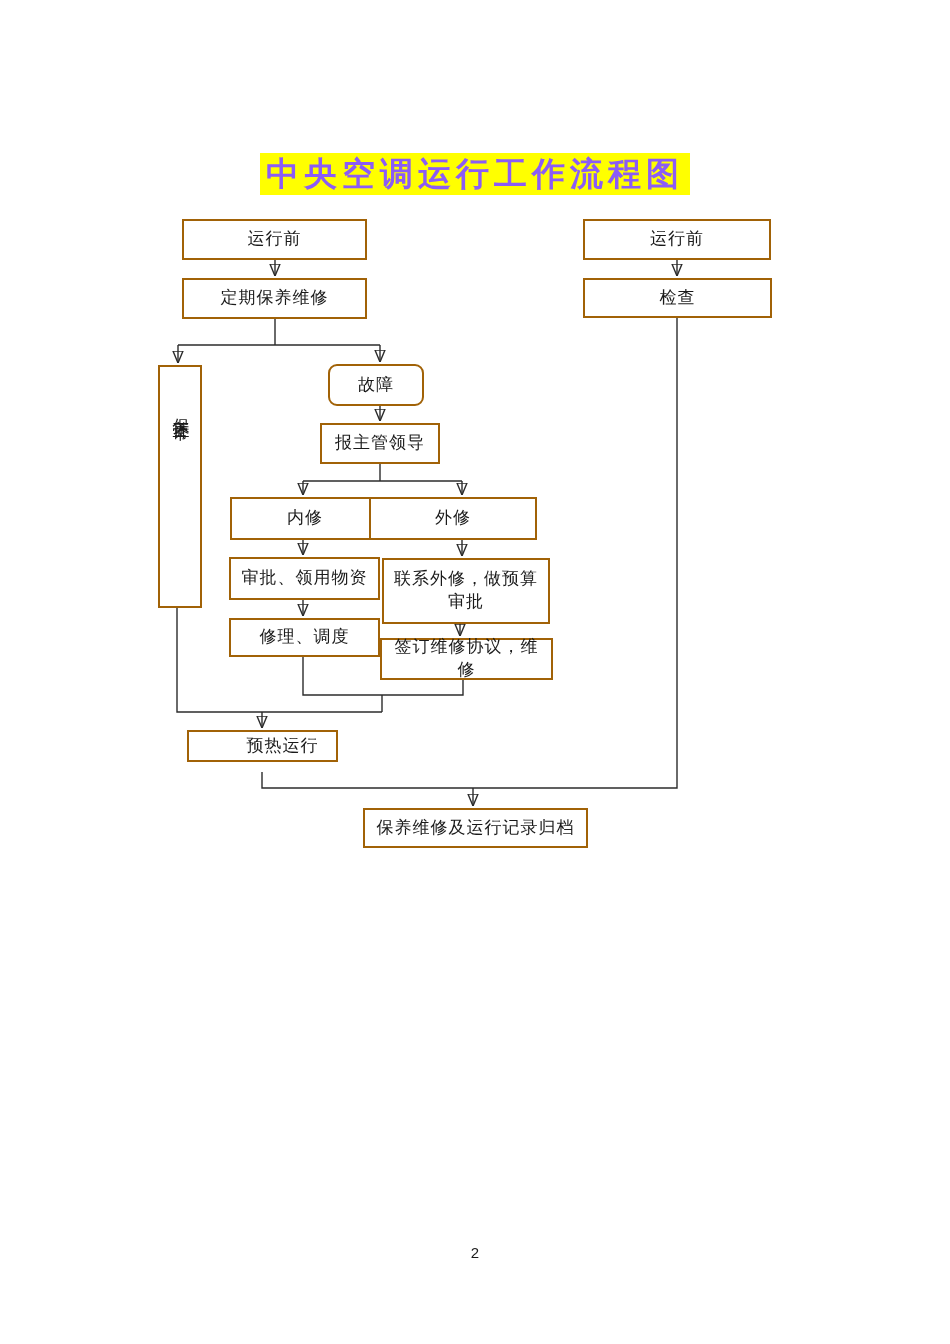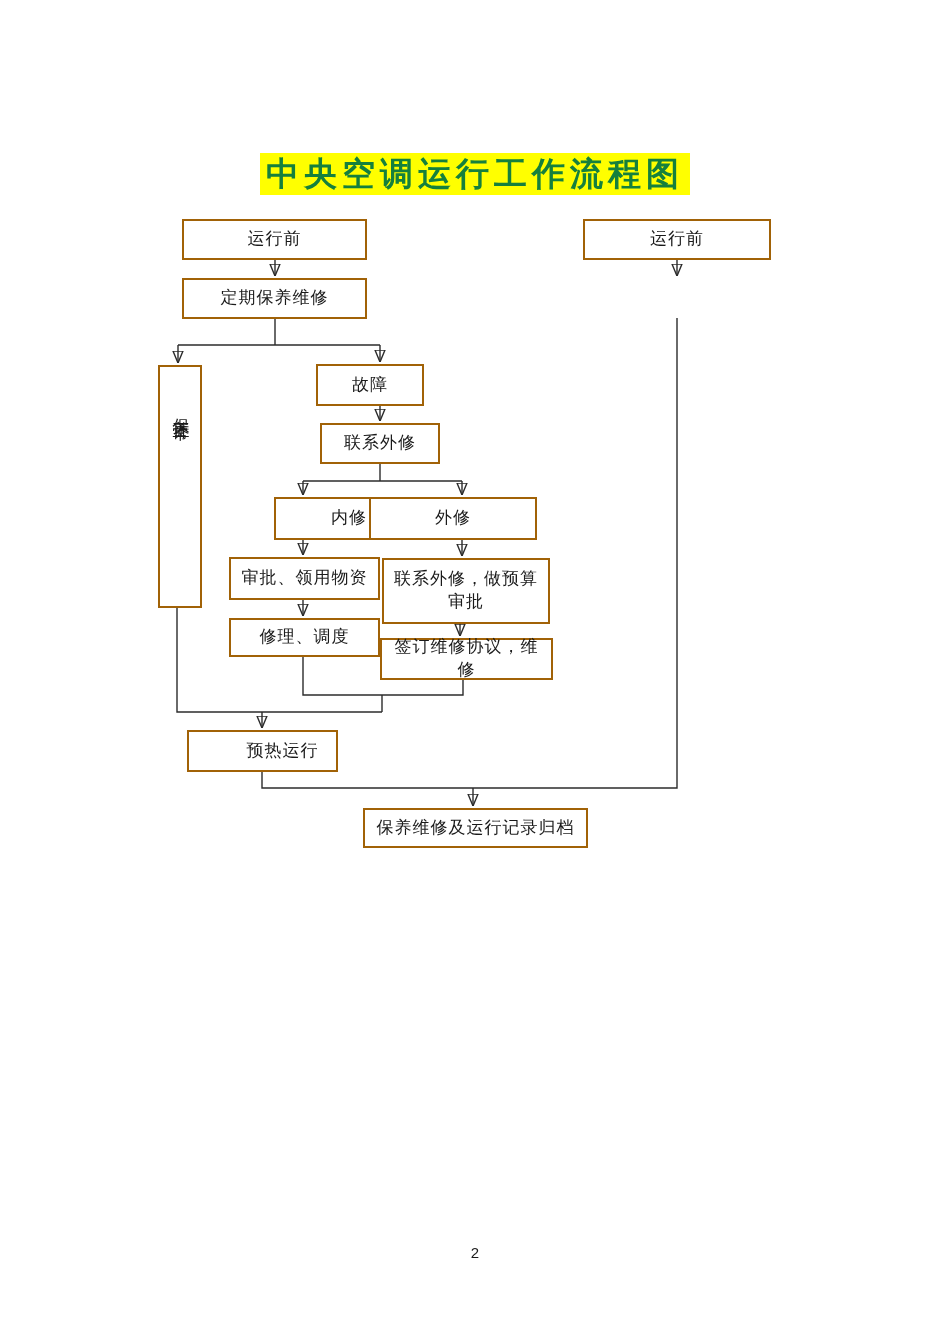--- a/index.html
+++ b/index.html
@@ -11,21 +11,21 @@
     color:#1a1a1a;
     overflow:hidden;
   }
   .title-row{
     position:absolute;top:153px;left:0;width:100%;
     text-align:center;
   }
   .title-hl{
     display:inline-block;
     background:#ffff00;
-    color:#15803d;
+    color:#8b5cf6;
     font-family:"DejaVu Sans","Liberation Sans",sans-serif;
     font-weight:bold;
     font-size:33px;
     line-height:42px;
     letter-spacing:5px;
     padding:0 6px;
     white-space:nowrap;
   }
   .connectors{
     position:absolute;left:0;top:0;
@@ -56,29 +56,29 @@
     justify-content:flex-start;
     padding-top:38px;
     letter-spacing:2px;
   }
   
   .n-pre-run-left     {left:182px;top:219px;width:185px;height:41px;}
   .n-regular-maint    {left:182px;top:278px;width:185px;height:41px;}
   .n-pre-run-right    {left:583px;top:219px;width:188px;height:41px;}
   .n-inspection       {left:583px;top:278px;width:189px;height:40px;}
   .n-maint-normal     {left:158px;top:365px;width:44px; height:243px;}
-  .n-fault            {left:316px;top:364px;width:108px;height:42px;}
+  .n-fault            {left:328px;top:364px;width:96px;height:42px;border-radius:9px;}
   .n-report-leader    {left:320px;top:423px;width:120px;height:41px;}
-  .n-internal-repair  {left:230px;top:497px;width:150px;height:43px;margin-left:44px;}
+  .n-internal-repair  {left:230px;top:497px;width:150px;height:43px;}
   .n-external-repair  {left:369px;top:497px;width:168px;height:43px;}
   .n-approval         {left:229px;top:557px;width:151px;height:43px;}
   .n-contact-external {left:382px;top:558px;width:168px;height:66px;}
   .n-repair-dispatch  {left:229px;top:618px;width:151px;height:39px;}
   .n-sign-agreement   {left:380px;top:638px;width:173px;height:42px;}
-  .n-preheat-run      {left:187px;top:730px;width:151px;height:42px;padding-left:46px;}
+  .n-preheat-run      {left:187px;top:730px;width:151px;height:32px;padding-left:46px;}
   .n-archive          {left:363px;top:808px;width:225px;height:40px;}
   .page-number{
     position:absolute;left:0;top:1244px;width:100%;
     text-align:center;
     font-size:15px;
     font-family:"Liberation Sans","DejaVu Sans",sans-serif;
     color:#1a1a1a;
   }
 </style>
 </head>
@@ -128,26 +128,27 @@
     <path d="M262,772 V788 H677 V318"></path>
     <path d="M473,788 V806" marker-end="url(#arr)"></path>
   </svg>
 
   <div class="node n-pre-run-left">运行前</div>
 
   <div class="node n-regular-maint">定期保养维修</div>
 
   <div class="node n-pre-run-right">运行前</div>
 
+  <div class="node n-inspection">检查</div>
 
   <div class="node vertical n-maint-normal">保养正常</div>
 
   <div class="node n-fault">故障</div>
 
-  <div class="node n-report-leader">联系外修</div>
+  <div class="node n-report-leader">报主管领导</div>
 
   <div class="node n-internal-repair">内修</div>
 
   <div class="node n-external-repair">外修</div>
 
   <div class="node n-approval">审批、领用物资</div>
 
   <div class="node n-contact-external">联系外修，做预算审批</div>
 
   <div class="node n-sign-agreement">签订维修协议，维修</div>

